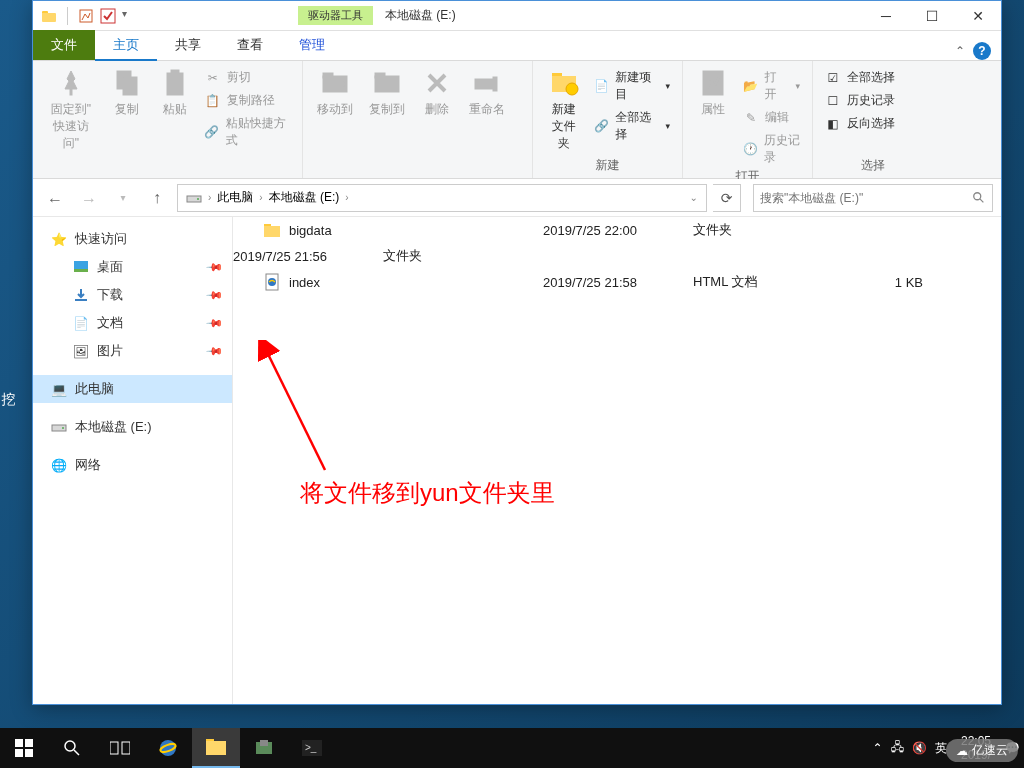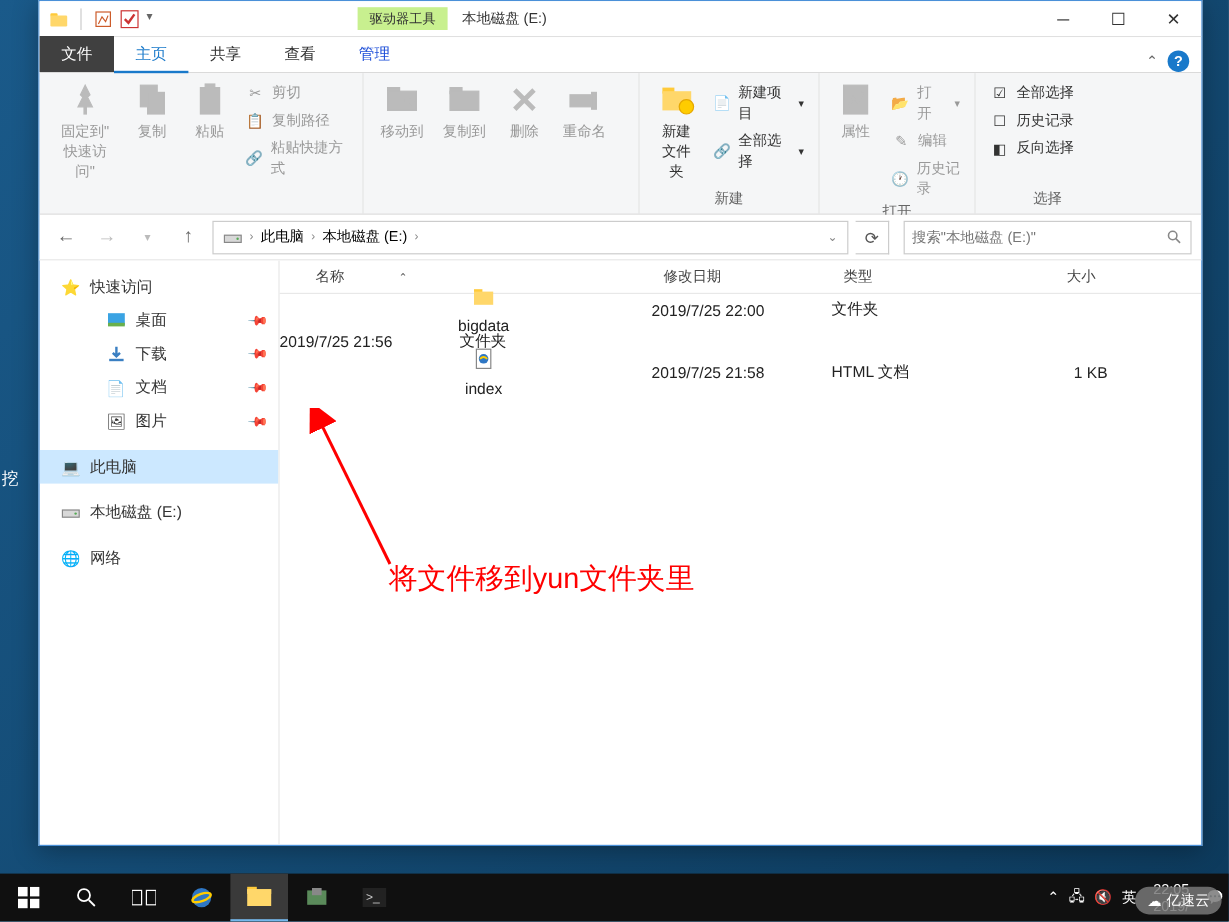--- a/index.html
+++ b/index.html
@@ -9,21 +9,21 @@
 .titlebar { height: 30px; background: #fff; display: flex; align-items: center; border-bottom: 1px solid #e0e0e0; }
 .title-icons { display: flex; align-items: center; padding-left: 8px; gap: 6px; }
 .title-icons svg, .title-icons .icn { width: 16px; height: 16px; }
 .qat-sep { width: 1px; height: 18px; background: #ccc; margin: 0 4px; }
 .drive-tools { background: #c8f08f; padding: 2px 10px; font-size: 11px; color: #333; margin-left: 160px; }
 .title-text { font-size: 12px; color: #333; margin-left: 12px; flex: 1; }
 .win-controls { display: flex; }
 .win-btn { width: 46px; height: 30px; display: flex; align-items: center; justify-content: center; font-size: 14px; color: #333; }
 .ribbon-tabs { height: 30px; display: flex; align-items: flex-end; background: #fff; border-bottom: 1px solid #dadada; }
 .rtab { padding: 6px 18px; font-size: 13px; color: #333; position: relative; }
-.rtab.file { background: #404040; color: #fff; }
+.rtab.file { background: #4d7c0f; color: #fff; }
 .rtab.active { color: #1979ca; }
 .rtab.active::after { content:""; position:absolute; bottom:-1px; left:0; right:0; height:2px; background:#1979ca; }
 .rtab.green { color: #1d4ed8; }
 .ribbon-collapse { margin-left: auto; padding: 0 10px; display: flex; align-items: center; gap: 8px; }
 .chev-up { color: #666; font-size: 12px; }
 .help-icon { width: 18px; height: 18px; border-radius: 50%; background: #1979ca; color: #fff; display: flex; align-items: center; justify-content: center; font-size: 12px; font-weight: bold; }
 .ribbon { height: 118px; background: #f5f6f7; border-bottom: 1px solid #dadada; display: flex; }
 .rgroup { border-right: 1px solid #e4e4e4; padding: 4px 8px 2px 8px; display: flex; flex-direction: column; }
 .rgroup-body { flex: 1; display: flex; align-items: flex-start; gap: 4px; }
 .rgroup-label { text-align: center; font-size: 12px; color: #666; padding-bottom: 2px; }
@@ -41,42 +41,42 @@
 .crumb { padding: 0 4px; display: flex; align-items: center; gap: 4px; }
 .crumb-sep { color: #888; font-size: 10px; padding: 0 2px; }
 .refresh { width: 28px; height: 28px; border: 1px solid #ccc; display:flex;align-items:center;justify-content:center;color:#555;font-size:14px; border-left:none; }
 .search-box { width: 240px; height: 28px; border: 1px solid #ccc; display: flex; align-items: center; padding: 0 6px; font-size: 12px; color: #888; margin-left: 6px; }
 .search-box input { border: none; outline: none; flex: 1; font-size: 12px; color: #333; }
 .search-box svg { width: 14px; height: 14px; }
 .content { flex: 1; display: flex; overflow: hidden; }
 .sidebar { width: 200px; border-right: 1px solid #e8e8e8; padding: 8px 0; overflow-y: auto; }
 .side-item { display: flex; align-items: center; padding: 5px 10px 5px 24px; font-size: 13px; color: #333; gap: 8px; position: relative; }
 .side-item.l1 { padding-left: 18px; font-weight: normal; }
-.side-item.l2 { padding-left: 56px; }
+.side-item.l2 { padding-left: 40px; }
 .side-item .pin { margin-left: auto; color: #888; font-size: 11px; transform: rotate(45deg); }
 .side-item.active { background: #cce8ff; }
 .side-item .sicn { width: 16px; height: 16px; display:flex;align-items:center;justify-content:center;}
 .side-section { margin-bottom: 10px; }
 .filelist { flex: 1; display: flex; flex-direction: column; position: relative; }
 .col-headers { height: 28px; display: flex; align-items: center; border-bottom: 1px solid #e8e8e8; font-size: 12px; color: #444; }
 .col-headers div { padding: 0 10px; }
 .c-name { width: 310px; padding-left: 30px !important; }
 .c-sort { font-size: 9px; color: #666; margin-left: 45px; }
 .c-date { width: 150px; }
 .c-type { width: 130px; }
 .c-size { width: 100px; text-align: right; }
 .rows { flex: 1; position: relative; }
 .row { display: flex; align-items: center; height: 26px; font-size: 13px; color: #222; }
-.row .c-name { display: flex; align-items: center; gap: 8px; padding-left: 30px; flex-direction: column; }
+.row .c-name { display: flex; align-items: center; gap: 8px; padding-left: 30px; }
 .row .ficn { width: 18px; height: 18px; display:flex;align-items:center;justify-content:center;}
 .statusbar { height: 26px; border-top: 1px solid #e0e0e0; display: flex; align-items: center; padding: 0 10px; font-size: 12px; color: #444; }
 .view-icons { margin-left: auto; display: flex; gap: 2px; }
 .view-icon { width: 22px; height: 18px; border: 1px solid #3a7fc2; display:flex;align-items:center;justify-content:center; }
 .view-icon.active { background: #cce8ff; }
-.annotation { position: absolute; left: 300px; top: 466px; font-size: 24px; color: #ff0000; pointer-events: none; margin-left: 24px; }
+.annotation { position: absolute; left: 300px; top: 477px; font-size: 24px; color: #ff0000; pointer-events: none; }
 .arrow-svg { position: absolute; left: 255px; top: 340px; pointer-events: none; }
 .taskbar { position: absolute; bottom: 0; left: 0; right: 0; height: 40px; background: #101010; display: flex; align-items: center; }
 .tb-item { width: 48px; height: 40px; display: flex; align-items: center; justify-content: center; color: #fff; }
 .tb-item.active { background: #3a3a3a; border-bottom: 2px solid #76b9ed; }
 .tb-right { margin-left: auto; display: flex; align-items: center; gap: 8px; padding-right: 4px; color: #fff; font-size: 12px; }
 .tb-clock { line-height: 1.2; padding: 0 6px; }
 .watermark { position: absolute; right: 6px; bottom: 6px; background: rgba(120,120,120,0.85); color: #fff; padding: 3px 10px; border-radius: 12px; font-size: 12px; display: flex; align-items: center; gap: 4px; }
 .folder-svg rect { fill: #ffd76a; }
 .folder-svg .tab { fill: #ffca3a; }
 .left-edge { position:absolute; left:0; top:380px; color:#fff; font-size:14px; writing-mode: vertical-lr; }
@@ -389,26 +389,20 @@
         </div>
         <div class="side-section">
           <div class="side-item l1">
             <span class="sicn">🌐</span>
               <span>网络</span>
           </div>
         </div>
       </div>
 
       <div class="filelist">
-        <div class="col-headers">
-          <div class="c-name"><span>名称</span><span class="c-sort">⌃</span></div>
-          <div class="c-date">修改日期</div>
-          <div class="c-type">类型</div>
-          <div class="c-size">大小</div>
-        </div>
         <div class="rows" id="rows">
             <div class="row">
               <div class="c-name">
                 <span class="ficn">
                   <svg viewBox="0 0 18 18" class="folder-svg">
                     <rect class="tab" x="1" y="3" width="7" height="4"></rect>
                     <rect x="1" y="5" width="16" height="11"></rect>
                   </svg>
                 </span>
                 <span>bigdata</span>

